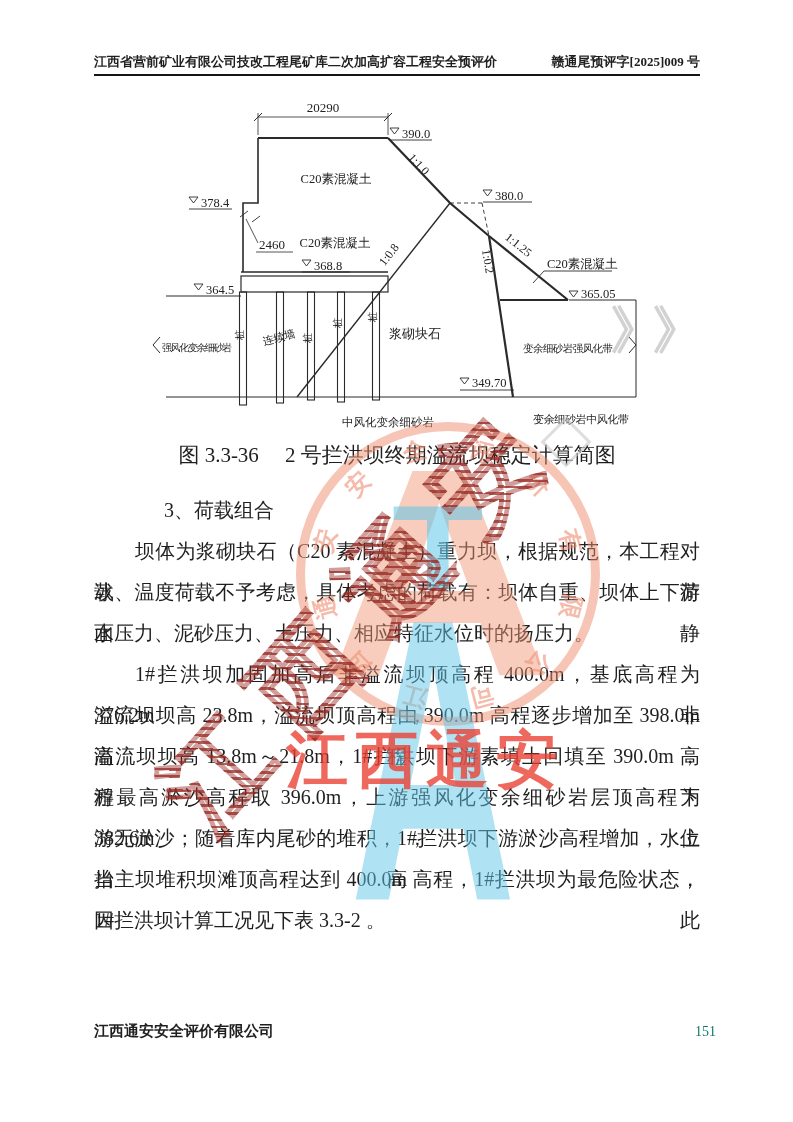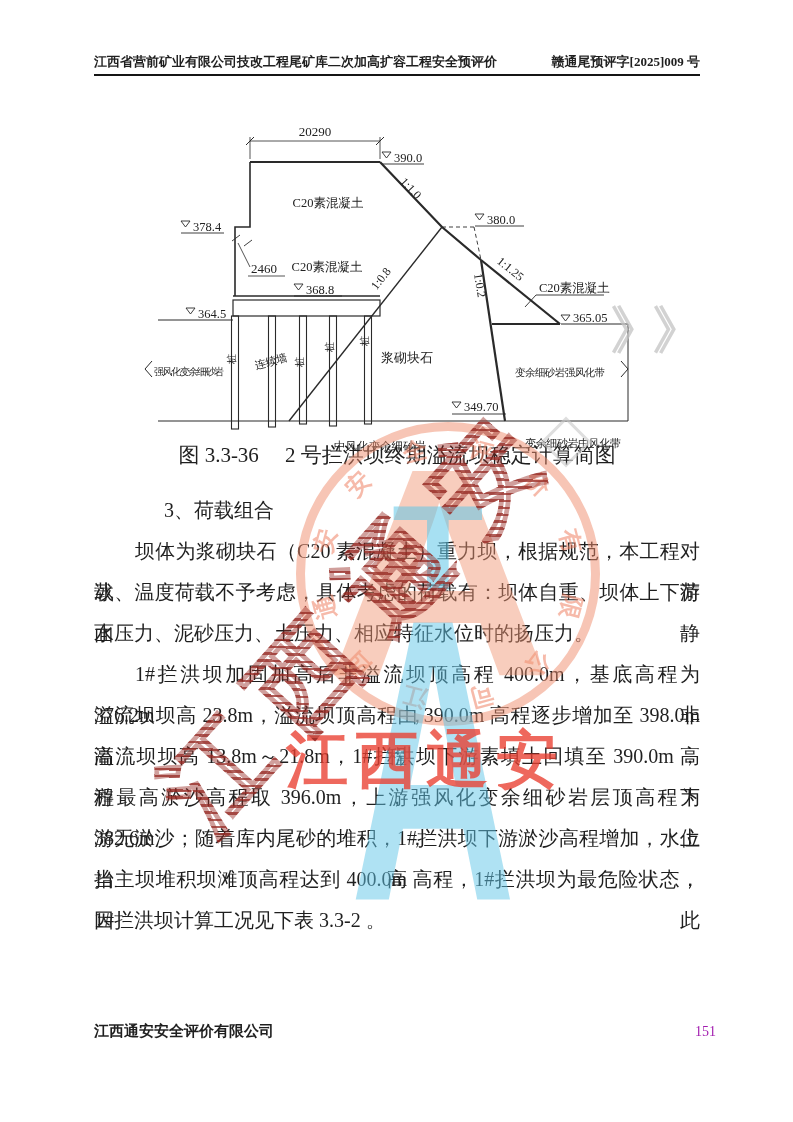--- a/index.html
+++ b/index.html
@@ -6,38 +6,38 @@
   #page{
     position:relative;width:793px;height:1122px;margin:0 auto;background:#ffffff;
     font-family:"Liberation Serif","DejaVu Serif",serif;color:#1f1f1f;overflow:hidden;
   }
   
   #hdr{position:absolute;left:94px;top:50px;width:606px;height:24px;
        border-bottom:2.5px solid #151515;font-size:13px;font-weight:bold;}
   #hdr .hl{position:absolute;left:0;top:3px;white-space:nowrap;}
   #hdr .hr{position:absolute;right:0;top:3px;white-space:nowrap;padding-left:21px;}
   
-  #diagram{position:absolute;left:132px;top:95px;width:540px;height:345px;margin-top:24px;}
+  #diagram{position:absolute;left:140px;top:95px;width:540px;height:345px;}
   #diagram svg{width:100%;height:100%;}
   #diagram text{fill:#222;font-family:"Liberation Serif","DejaVu Serif",serif;}
   
   .caption{position:absolute;left:94px;top:441px;width:606px;text-align:center;
            font-size:21px;white-space:nowrap;}
   .caption .cap-label{margin-right:26px;}
   .heading{position:absolute;left:136px;top:497px;font-size:20px;margin-left:28px;}
   .para{position:absolute;left:94px;width:606px;}
   #para1{top:531px;}
   #para2{top:654px;}
   .ln{height:41px;line-height:41px;font-size:20px;white-space:nowrap;}
   .ln.just{white-space:normal;text-align:justify;text-align-last:justify;}
   .ln.indent{text-indent:41px;}
   
   #ftr-company{position:absolute;left:94px;top:1022px;font-size:15px;font-weight:700;
                font-family:"Liberation Sans","DejaVu Sans",sans-serif;}
-  #ftr-page{position:absolute;right:77px;top:1024px;font-size:14px;color:#a21caf;}
+  #ftr-page{position:absolute;right:77px;top:1024px;font-size:14px;color:#0f766e;}
   
   #wm{position:absolute;left:0;top:0;width:793px;height:1122px;pointer-events:none;}
   .wm-circle{position:absolute;left:296px;top:422px;width:304px;height:304px;
              border:9px solid rgba(240,140,108,0.50);border-radius:50%;box-sizing:border-box;}
   .sc{position:absolute;left:50%;top:50%;width:26px;height:26px;margin:-13px 0 0 -13px;
       font-size:24px;font-weight:bold;color:rgba(238,130,100,0.55);text-align:center;line-height:26px;}
   .sc:nth-of-type(1){transform:rotate(-165deg) translateY(-127px);}
   .sc:nth-of-type(2){transform:rotate(-135deg) translateY(-127px);}
   .sc:nth-of-type(3){transform:rotate(-105deg) translateY(-127px);}
   .sc:nth-of-type(4){transform:rotate(-75deg)  translateY(-127px);}

